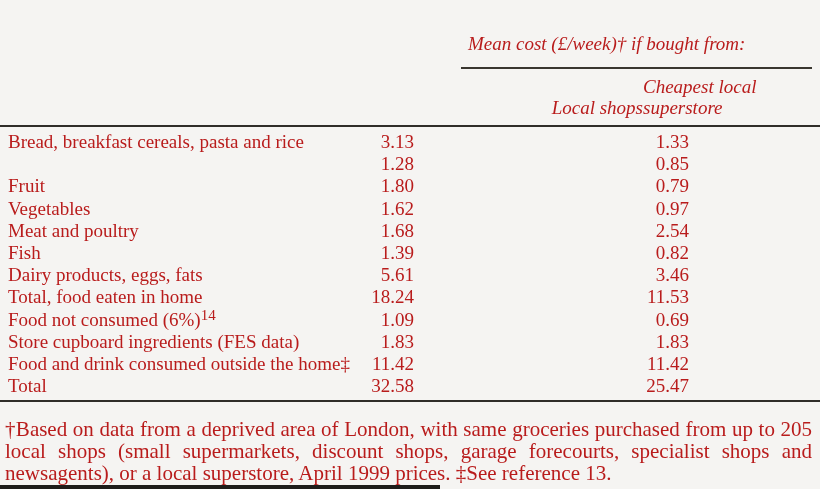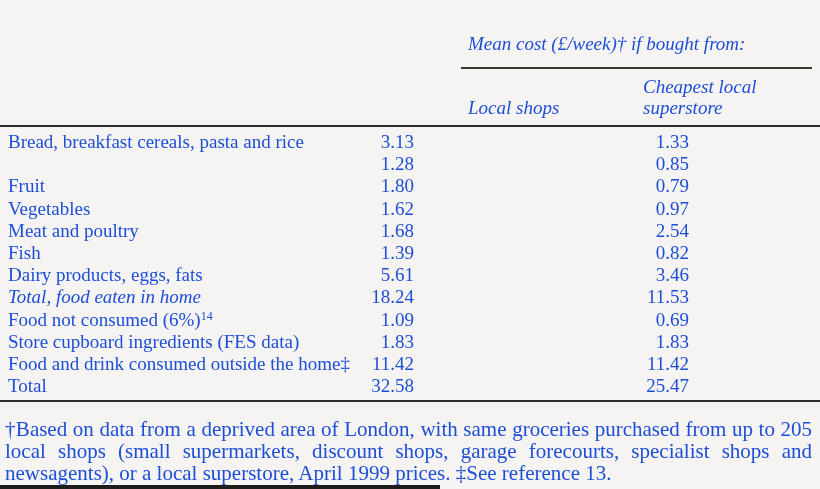--- a/index.html
+++ b/index.html
@@ -1,21 +1,21 @@
 <!DOCTYPE html>
 <html><head>
 <meta charset="utf-8">
 <style>
   html, body { margin: 0; padding: 0; }
   .page {
     position: relative;
     width: 820px;
     height: 489px;
     background: #f5f4f2;
-    color: #1d4ed8;
+    color: #b91c1c;
     font-family: "Liberation Serif", serif;
     overflow: hidden;
   }
   .spanner {
     position: absolute;
     left: 468px;
     top: 33px;
     font-style: italic;
     font-size: 19px;
     white-space: nowrap;
@@ -33,21 +33,21 @@
     left: 468px;
     top: 72px;
     width: 344px;
     height: 46px;
     display: flex;
     align-items: flex-end;
     font-style: italic;
     font-size: 19px;
     line-height: 21px;
   }
-  .colhead-1 { width: 175px; }
+  .colhead-1 { width: 175px; text-align: right; }
   .colhead-2 { width: 150px; }
   .columns-rule {
     position: absolute;
     left: 0;
     top: 125px;
     width: 820px;
     height: 2px;
     background: #2f2d29;
   }
   .tbody {
@@ -59,22 +59,22 @@
   .row {
     position: relative;
     height: 22.2px;
     font-size: 19px;
     line-height: 22.2px;
     white-space: nowrap;
   }
   .row .lbl { position: absolute; left: 8px; }
   .row .v1  { position: absolute; right: 308px; }
   .row .v2  { position: absolute; right: 33px; }
-  .row .lbl.it { font-style: italic; }
-  .row sup { font-size: 12px; line-height: 0; vertical-align: 6px; }
+  .row .lbl.it { }
+  .row sup { font-size: 15px; line-height: 0; vertical-align: 6px; }
   .total-rule {
     position: absolute;
     left: 0;
     top: 400px;
     width: 820px;
     height: 2px;
     background: #2f2d29;
   }
   .footnote {
     position: absolute;

